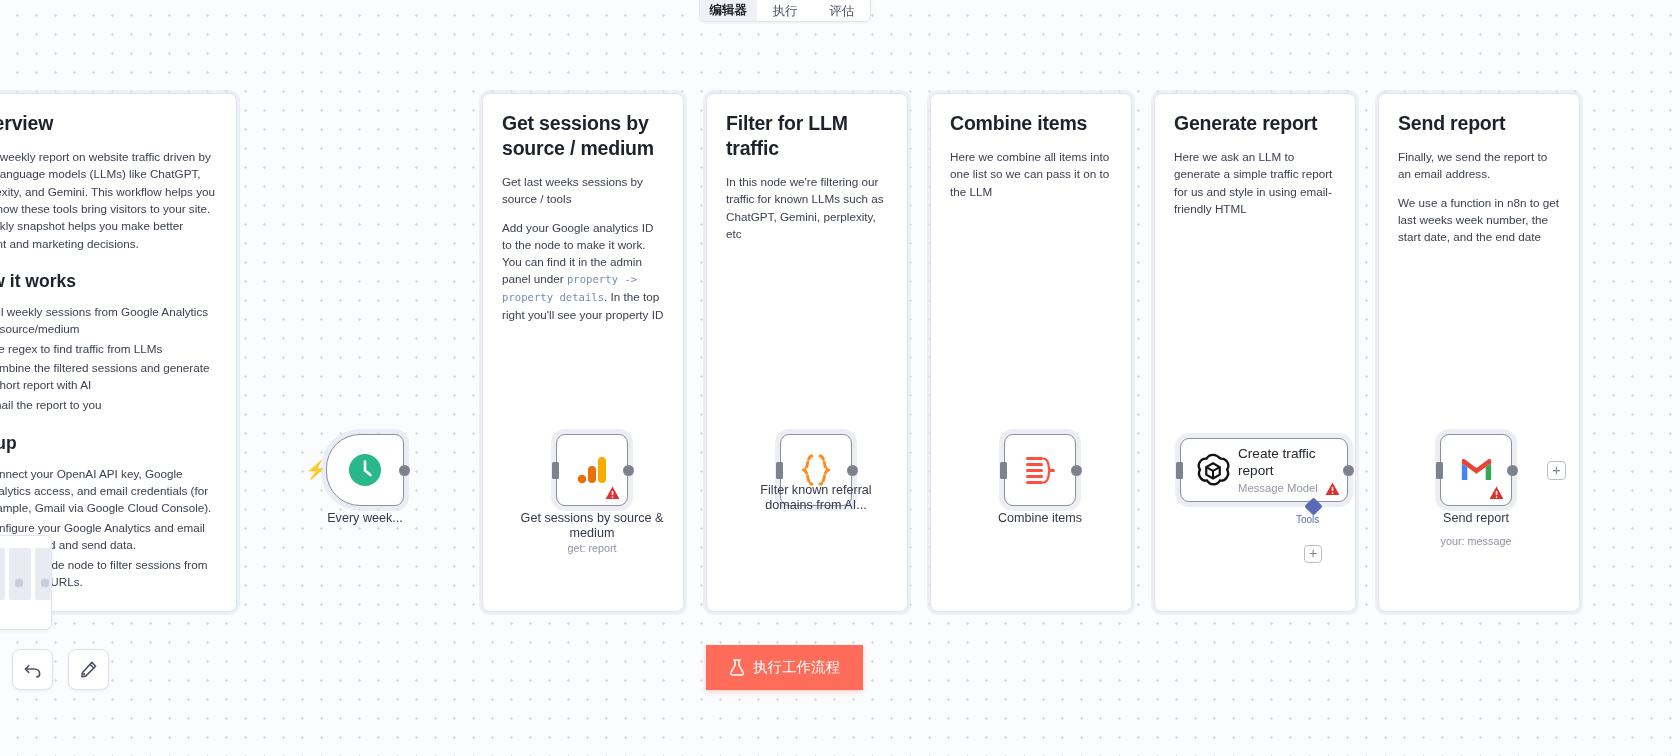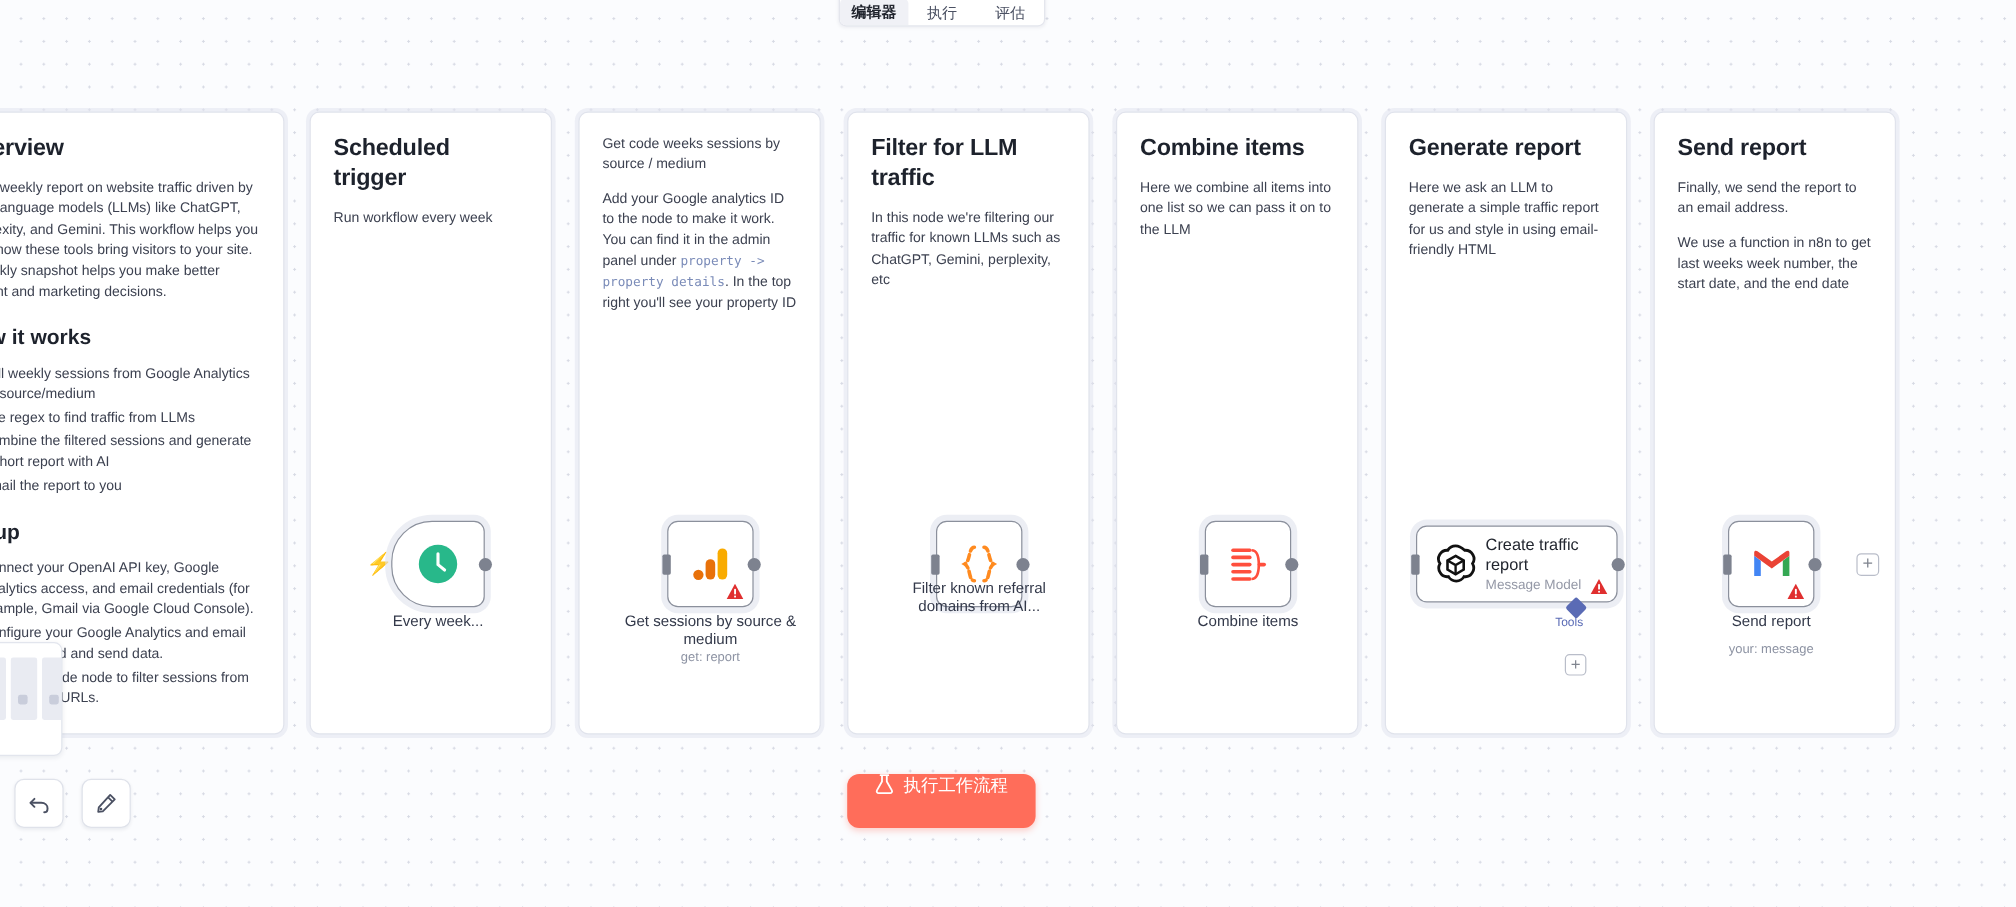--- a/index.html
+++ b/index.html
@@ -202,25 +202,25 @@
     color: #4b5163;
   }
 
   
   #execute-btn {
     position: absolute;
     left: 706px; top: 645px;
     width: 157px; height: 45px;
     background: #ff6d5a;
     border: none;
-    border-radius: 10px;
+    border-radius: 0;
     color: #ffffff;
     font-size: 14.5px;
     font-family: "Liberation Sans", sans-serif;
-    display: flex; justify-content: center;
+    display: flex; align-items: center; justify-content: center;
     gap: 8px;
     box-shadow: 0 2px 5px rgba(255,109,90,.3);
     cursor: pointer;
   }
 
   .plus-right {
     position: absolute;
     left: 1547px; top: 461px;
     width: 19px; height: 19px;
     border: 1.4px solid #b9bdc9;
@@ -250,27 +250,24 @@
       <li>Email the report to you</li>
     </ul>
     <h3>Setup</h3>
     <ol>
       <li>Connect your OpenAI API key, Google Analytics access, and email credentials (for example, Gmail via Google Cloud Console).</li>
       <li>Configure your Google Analytics and email nodes to read and send data.</li>
       <li>Adjust the code node to filter sessions from LLM referral URLs.</li>
     </ol>
   </div>
 
-  <div class="note" id="note-sched">
-    <h2>Scheduled trigger</h2>
-    <p>Run workflow every week</p>
-  </div>
 
   <div class="note" id="note-sessions">
-    <p>Get code weeks sessions by source / medium</p>
+    <h2>Get sessions by source / medium</h2>
+    <p>Get last weeks sessions by source / tools</p>
     <p><span>Add your Google analytics ID to the node to make it work. You can find it in the admin panel under </span><code class="inline">property -&gt;</code> <code class="inline">property details</code><span>. In the top right you'll see your property ID</span></p>
   </div>
 
   <div class="note" id="note-filter">
     <h2>Filter for LLM traffic</h2>
     <p>In this node we're filtering our traffic for known LLMs such as ChatGPT, Gemini, perplexity, etc</p>
   </div>
 
   <div class="note" id="note-combine">
     <h2>Combine items</h2>

